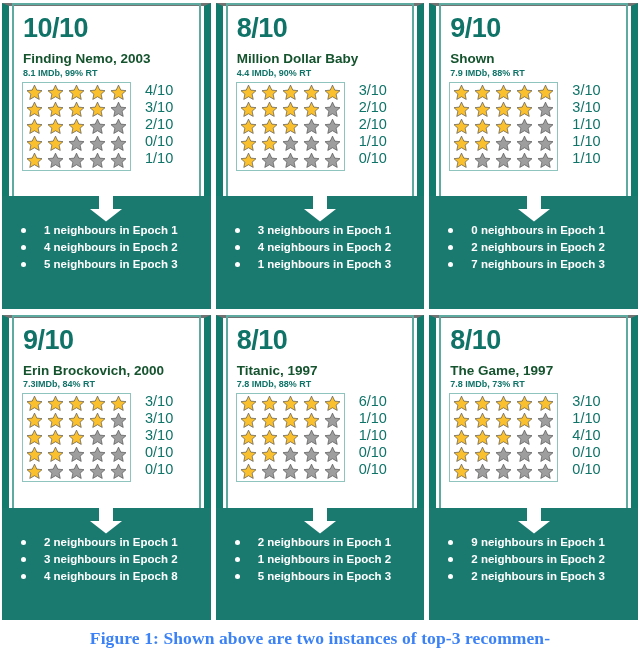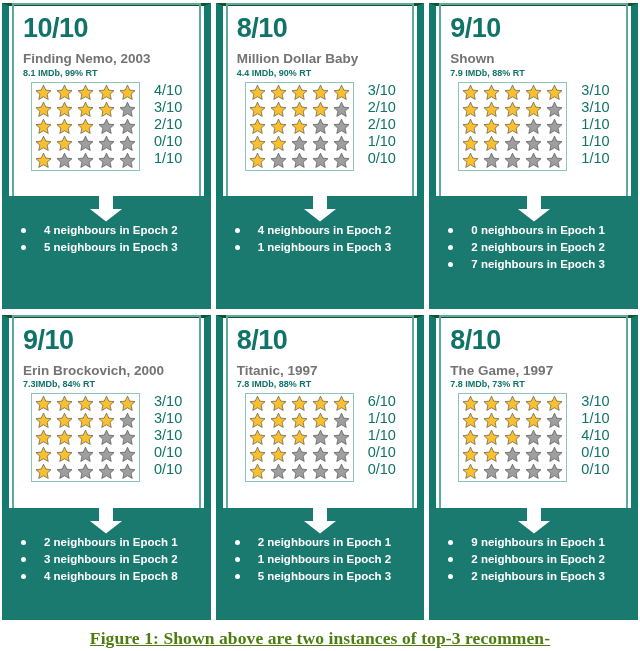--- a/index.html
+++ b/index.html
@@ -32,21 +32,21 @@
     position:relative;
     display:flex;
     flex-direction:column;
     box-sizing:border-box;
   }
   .card-top{
     position:relative;
     background:#ffffff;
     border-left:7px solid #137a6e;
     border-right:7px solid #137a6e;
-    border-top:3px solid #14532d;
+    border-top:3px solid #737373;
     box-sizing:border-box;
     flex:0 0 auto;
     height:193px;
     padding:9px 0 0 12px;
   }
   .card-top::before{
     content:"";
     position:absolute;
     left:3px;top:-3px;right:3px;bottom:0;
     border:2px solid #5ea9a0;
@@ -58,37 +58,37 @@
     font-size:27px;
     font-weight:bold;
     color:#0f7368;
     letter-spacing:-0.5px;
     line-height:1;
     margin:0 0 10px 2px;
   }
   .title{
     font-size:13.5px;
     font-weight:bold;
-    color:#737373;
+    color:#14532d;
     line-height:1;
     margin:0 0 3px 2px;
     white-space:nowrap;
   }
   .meta{
     font-size:9px;
     font-weight:bold;
     color:#0f7368;
     line-height:1;
     margin:0 0 4px 2px;
     white-space:nowrap;
   }
   .ratings-row{
     display:flex;
     align-items:flex-start;
-    margin-left:10px;
+    margin-left:1px;
   }
   .stars-box{
     border:1px solid #8fc4be;
     padding:1px 1px;
     background:#ffffff;
     display:inline-block;
   }
   .star-row{
     display:flex;
     height:17px;
@@ -149,24 +149,23 @@
   
   .caption{
     position:absolute;
     left:0;
     bottom:2px;
     width:640px;
     text-align:center;
     font-family:"Liberation Serif", serif;
     font-weight:bold;
     font-size:17.5px;
-    color:#4d7c0f;
+    color:#3b82f6;
     letter-spacing:0.1px;
     white-space:nowrap;
-    text-decoration:underline;
   }
 </style>
 </head>
 <body>
 
 <div class="figure">
   <div class="grid">
       <div class="card">
         <div class="card-top">
           <div class="score">10/10</div>
@@ -267,20 +266,21 @@
               <div class="frac">0/10</div>
               <div class="frac">1/10</div>
             </div>
           </div>
         </div>
         <div class="card-bot">
           <svg class="arrow" viewBox="0 0 34 26" xmlns="http://www.w3.org/2000/svg">
             <path d="M10 0 H24 V13 H33 L17 25.5 L1 13 H10 Z" fill="#ffffff"></path>
           </svg>
           <ul class="neigh-list">
+            <li>1 neighbours in Epoch 1</li>
             <li>4 neighbours in Epoch 2</li>
             <li>5 neighbours in Epoch 3</li>
           </ul>
         </div>
       </div>
       <div class="card">
         <div class="card-top">
           <div class="score">8/10</div>
           <div class="title">Million Dollar Baby</div>
           <div class="meta">4.4 IMDb, 90% RT</div>
@@ -379,20 +379,21 @@
               <div class="frac">1/10</div>
               <div class="frac">0/10</div>
             </div>
           </div>
         </div>
         <div class="card-bot">
           <svg class="arrow" viewBox="0 0 34 26" xmlns="http://www.w3.org/2000/svg">
             <path d="M10 0 H24 V13 H33 L17 25.5 L1 13 H10 Z" fill="#ffffff"></path>
           </svg>
           <ul class="neigh-list">
+            <li>3 neighbours in Epoch 1</li>
             <li>4 neighbours in Epoch 2</li>
             <li>1 neighbours in Epoch 3</li>
           </ul>
         </div>
       </div>
       <div class="card">
         <div class="card-top">
           <div class="score">9/10</div>
           <div class="title">Shown</div>
           <div class="meta">7.9 IMDb, 88% RT</div>

